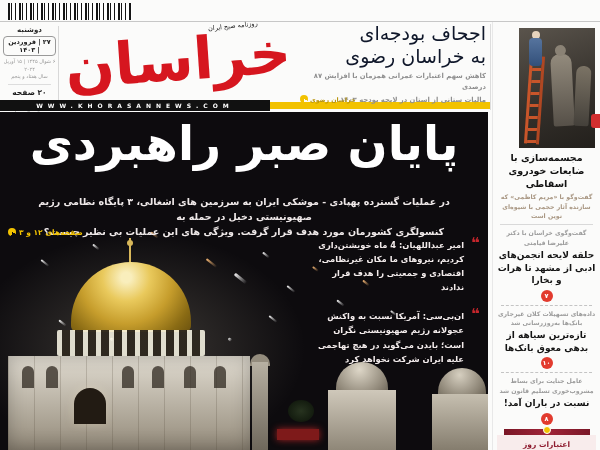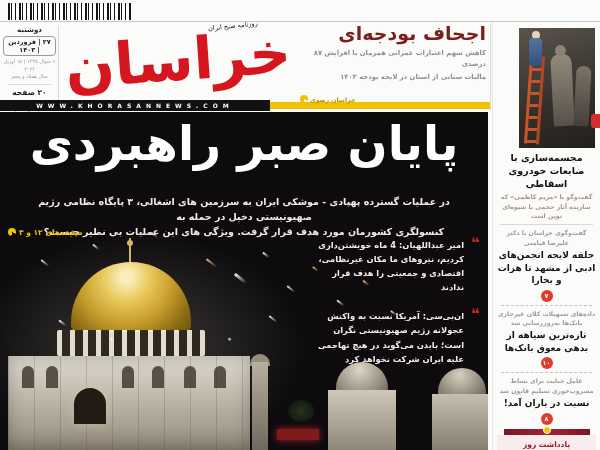--- a/index.html
+++ b/index.html
@@ -32,21 +32,21 @@
 
   
   .url-bar { position:absolute; left:0; top:100px; width:270px; height:11px; background:#111;
              color:#fff; font-size:6px; letter-spacing:5px; text-align:center; line-height:11px;
              direction:ltr; font-weight:bold; }
   .yellow-bar { position:absolute; left:270px; top:102px; width:220px; height:7px; background:#f2c200; }
 
   
   .lead { position:absolute; left:300px; top:22px; width:186px; height:78px;
           direction:rtl; text-align:right; }
-  .lead-t { font-size:19px; font-weight:bold; color:#7f1d1d; line-height:1.22; }
+  .lead-t { font-size:19px; font-weight:normal; color:#0f172a; line-height:1.22; }
   .lead-s { font-size:6.8px; color:#8f8f8f; line-height:1.55; margin-top:3px; font-weight:bold; }
   .lead-tag { position:absolute; left:0; bottom:-3px; display:flex; align-items:center; gap:2px; direction:ltr; }
   .lead-tag span.t { font-size:6.2px; font-weight:bold; color:#b9940c; direction:rtl; }
   .cres { display:inline-block; width:8px; height:8px; border-radius:50%; flex:0 0 auto;
           background:conic-gradient(from 120deg, rgba(0,0,0,0) 0 70deg, #f2c200 70deg 360deg); }
 
   
   .main-black { position:absolute; left:0; top:112px; width:488px; height:338px;
                 background:#0d0b0e; overflow:hidden;padding-left:20px; }
   .glow { position:absolute; left:-10px; top:110px; width:330px; height:230px;
@@ -157,20 +157,21 @@
   <div class="logo">
     <div class="logo-tag">روزنامه صبح ایران</div>
     <div class="logo-title">خراسان</div>
   </div>
 
   <div class="url-bar">WWW.KHORASANNEWS.COM</div>
   <div class="yellow-bar"></div>
 
   <div class="lead">
     <div class="lead-t">اجحاف بودجه‌ای</div>
+    <div class="lead-t">به خراسان رضوی</div>
     <div class="lead-s">کاهش سهم اعتبارات عمرانی همزمان با افزایش ۸۷ درصدی</div>
     <div class="lead-s">مالیات ستانی از استان در لایحه بودجه ۱۴۰۳</div>
     <div class="lead-tag">
       <span class="cres"></span>
       <span class="t">خراسان رضوی</span>
     </div>
   </div>
   <div class="vrule2"></div>
 
   <div class="main-black">
@@ -267,19 +268,19 @@
       <div class="kicker">عامل جنایت برای بساط مشروب‌خوری تسلیم قانون شد</div>
       <div class="ititle">نسبت در باران آمد!</div>
       <div class="pcircle">۸</div>
     </div>
 
     <div>
       <div class="note-bar">
         <div class="note-dot"></div>
       </div>
       <div class="note-head">
-        <div class="note-label">یادداشت روز</div>
+        <div class="note-label">اعتبارات روز</div>
       </div>
 
     </div>
 
   </div>
 </div>
 
 </body></html>

